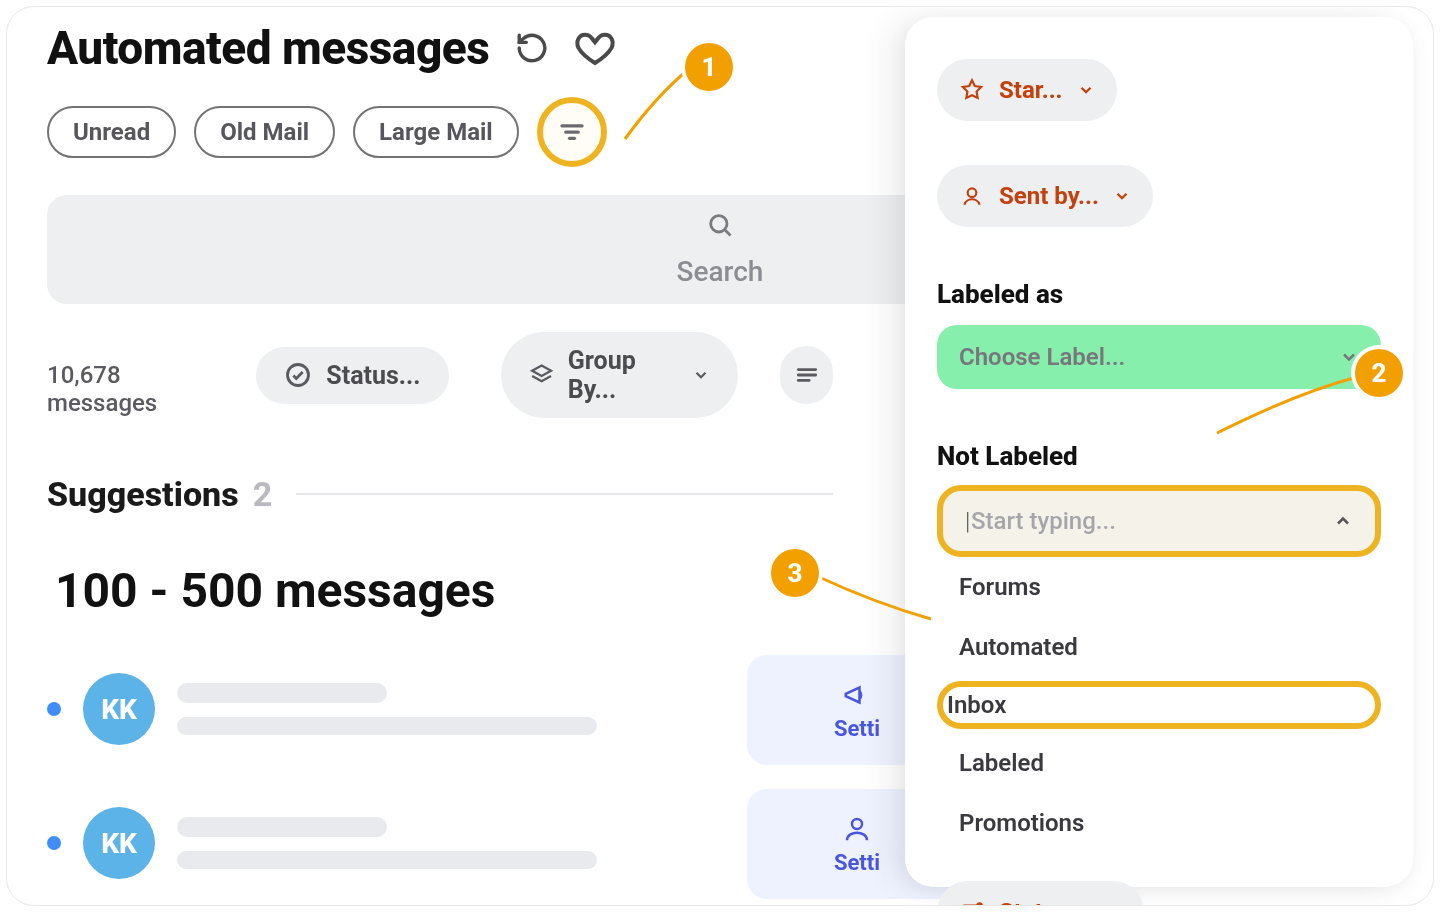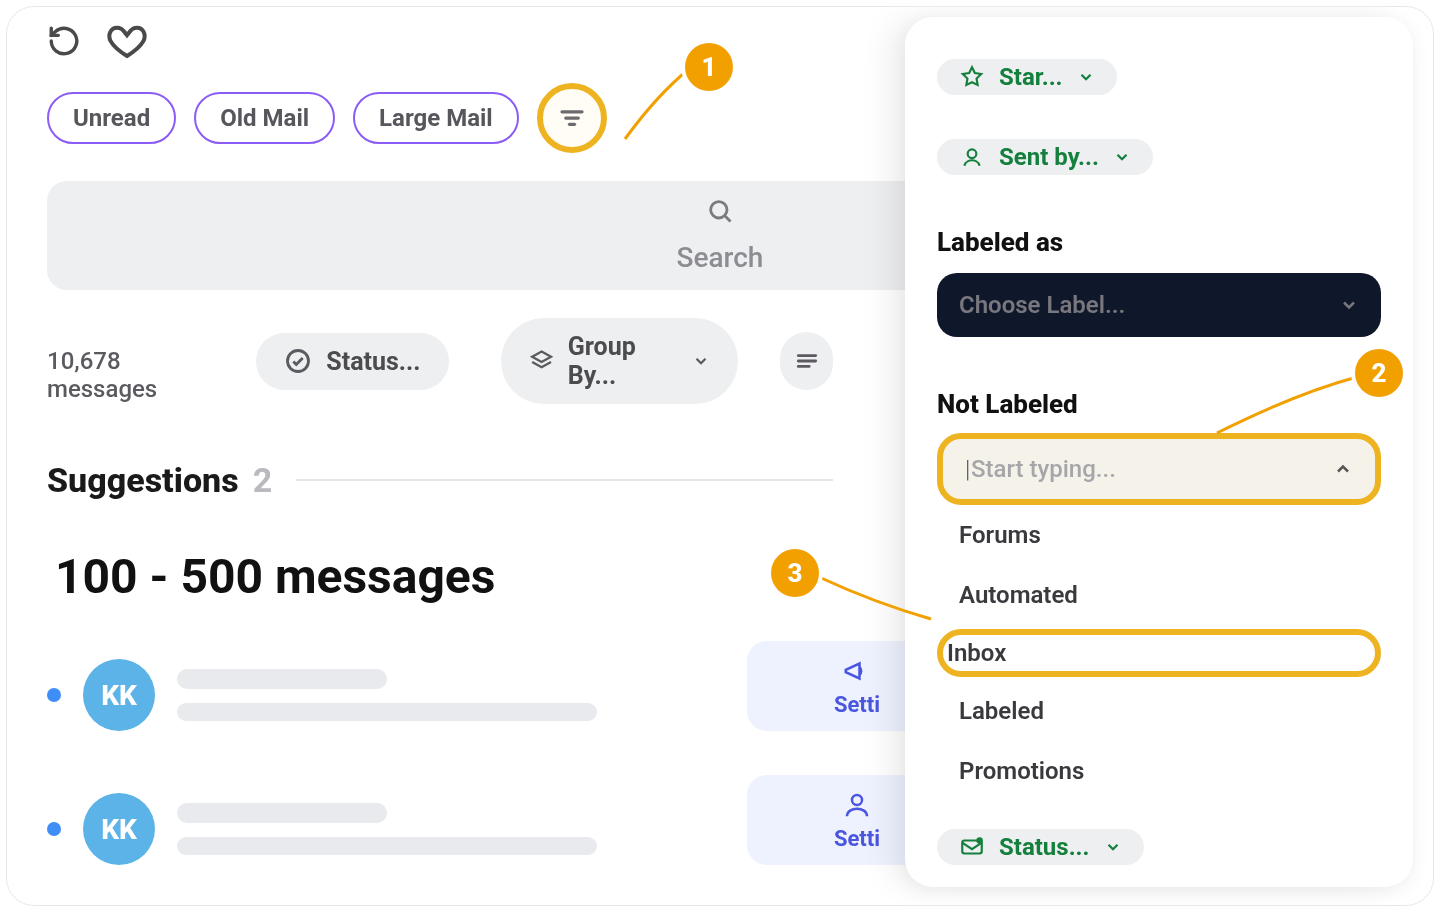--- a/index.html
+++ b/index.html
@@ -46,21 +46,21 @@
   }
   .header-icon svg { display: block; }
 
   .chips-row {
     margin-top: 22px;
     display: flex;
     align-items: center;
     gap: 18px;
   }
   .chip {
-    border: 2px solid #8b5cf6;
+    border: 2px solid #737373;
     background: #fff;
     color: #56565c;
     font-weight: 700;
     font-size: 24px;
     padding: 10px 24px;
     border-radius: 999px;
   }
   .filter-circle {
     width: 70px; height: 70px;
     border-radius: 50%;
@@ -177,21 +177,21 @@
   }
   .stub-lines { display: flex; flex-direction: column; gap: 14px; }
   .stub-line-1 { width: 210px; height: 20px; background: #e9eaed; border-radius: 10px; }
   .stub-line-2 { width: 420px; height: 18px; background: #e9eaed; border-radius: 10px; }
 
   .stub-action {
     position: absolute;
     left: 700px;
     top: -18px;
     width: 220px;
-    height: 90px;
+    height: 110px;
     background: #eef2ff;
     border-radius: 20px;
     display: flex;
     flex-direction: column;
     align-items: center;
     justify-content: center;
     gap: 6px;
     color: #4a55e0;
     font-weight: 700;
     font-size: 22px;
@@ -206,41 +206,41 @@
     height: 870px;
     background: #fff;
     border-radius: 28px;
     box-shadow: -18px 0 30px rgba(0,0,0,0.06), 0 4px 20px rgba(0,0,0,0.06);
     padding: 28px 32px 20px 32px;
   }
 
   .pop-pill {
     background: #eeeff1;
     border-radius: 999px;
-    padding: 4px 22px;
+    padding: 17px 22px;
     display: inline-flex;
     align-items: center;
     gap: 14px;
-    color: #15803d;
+    color: #c2410c;
     font-size: 24px;
     font-weight: 700;
   }
   .pop-row { margin-top: 28px; }
   .pop-row:first-child { margin-top: 14px; }
 
   .pop-label {
     font-size: 26px;
     font-weight: 800;
     color: #111;
     margin-top: 52px;
   }
 
   .choose-box {
     margin-top: 16px;
-    background: #0f172a;
+    background: #86efac;
     border-radius: 20px;
     padding: 18px 22px;
     display: flex;
     align-items: center;
     justify-content: space-between;
     color: #77777d;
     font-size: 24px;
     font-weight: 600;
   }
 
@@ -306,20 +306,21 @@
 
 </style>
 </head>
 <body>
 
 <div class="app-frame">
 
   <div class="main-panel">
 
     <div class="header-row">
+      <h1 class="page-title">Automated messages</h1>
       <span class="header-icon">
         <svg width="34" height="34" viewBox="0 0 24 24" stroke="currentColor" stroke-width="2.4" fill="none" stroke-linecap="round">
             <path d="M3 12a9 9 0 1 0 3-6.7L3 8"></path>
             <path d="M3 3v5h5"></path>
           </svg>
       </span>
       <span class="header-icon">
         <svg width="40" height="40" viewBox="0 0 24 24" stroke="currentColor" stroke-width="2.4" fill="none">
             <path d="M12 21s-7.5-4.6-10-9.2C.4 8 2.3 4 6 4c2.2 0 3.6 1.3 4.5 2.6.5.7 1 1.4 1.5 2 .5-.6 1-1.3 1.5-2C14.4 5.3 15.8 4 18 4c3.7 0 5.6 4 4 7.8C19.5 16.4 12 21 12 21z"></path>
           </svg>

